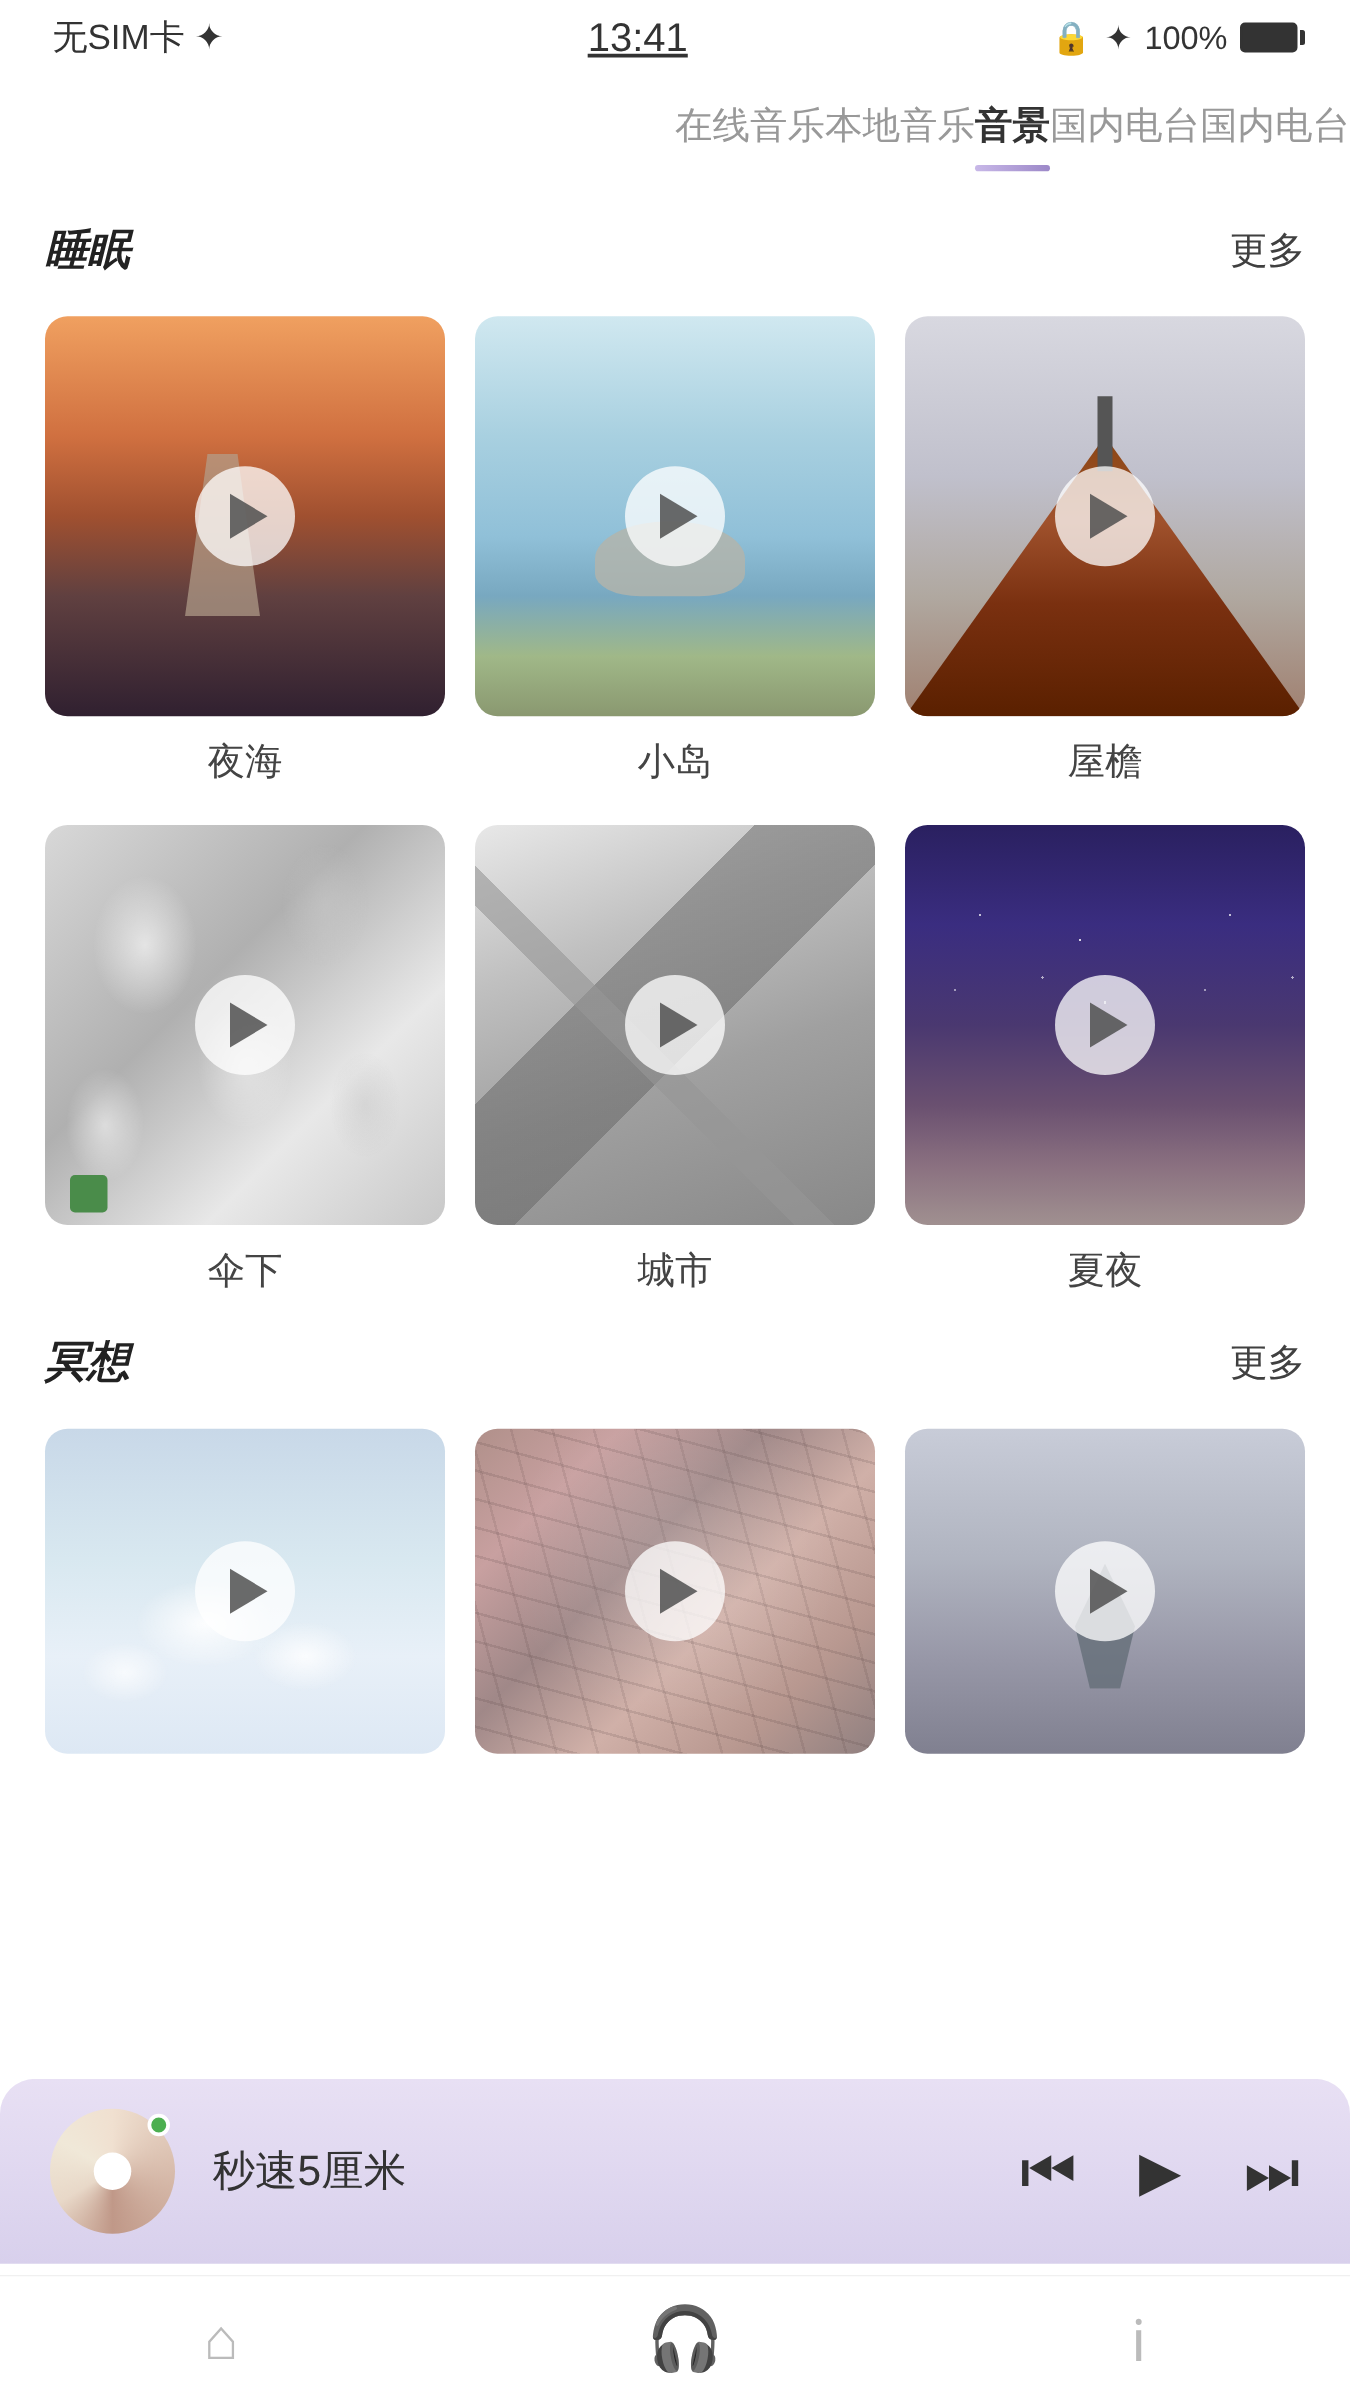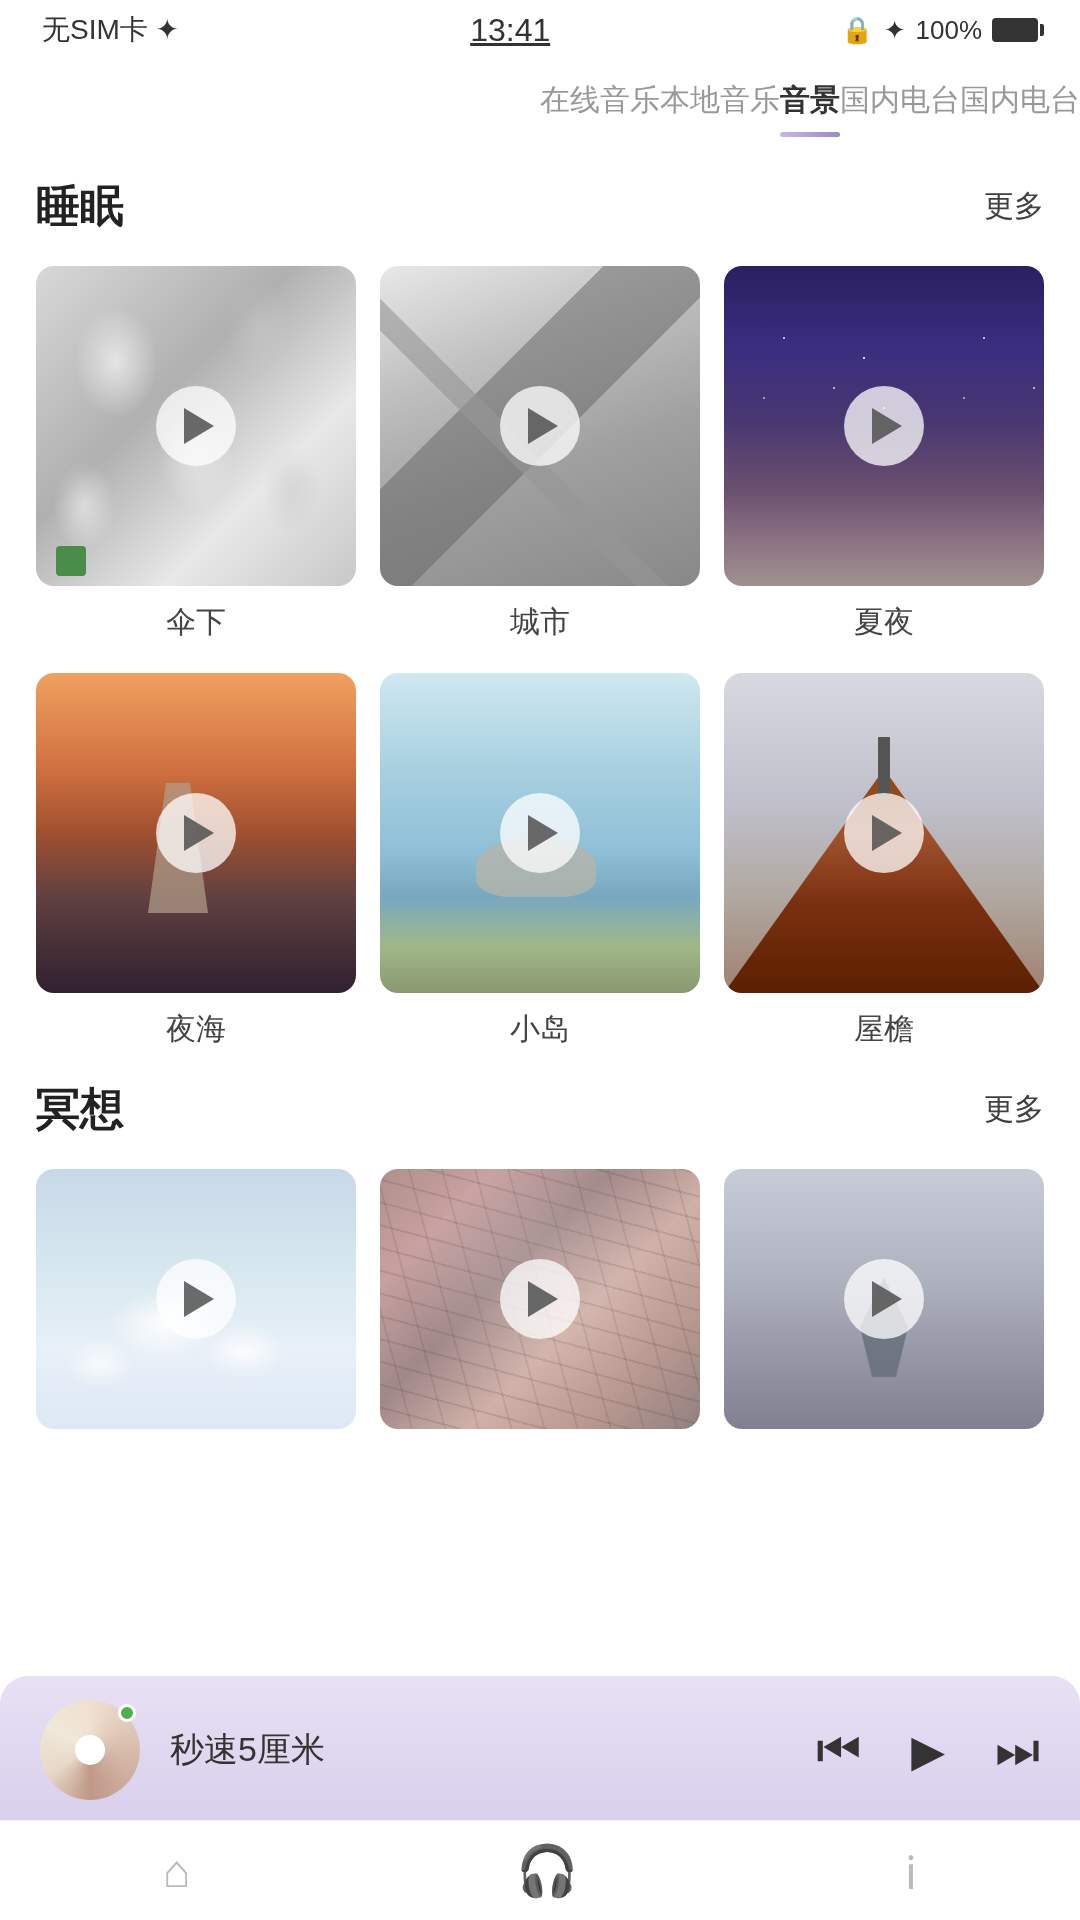--- a/index.html
+++ b/index.html
@@ -99,23 +99,24 @@
     }
 
     
     .section-header {
       display: flex;
       justify-content: space-between;
       align-items: center;
       margin-bottom: 30px;
     }
     .section-title {
-      font-size: 44px;
+      font-size: 34px;
       font-weight: 700;
       color: #222;
+      font-style: italic;
     }
     .section-more {
       font-size: 30px;
       color: #404040;
       cursor: pointer;
     }
 
     
     .grid-3 {
       display: grid;
@@ -333,21 +334,21 @@
       transform: translateX(-50%);
       width: 80px;
       height: 100px;
       background: rgba(100,110,120,0.8);
       clip-path: polygon(50% 0%, 80% 50%, 65% 100%, 35% 100%, 20% 50%);
     }
 
     
     .player-bar {
       position: fixed;
-      bottom: 96px;
+      bottom: 109px;
       left: 0;
       right: 0;
       width: 1080px;
       background: linear-gradient(180deg, #e8e0f4 0%, #d8d0ec 100%);
       padding: 24px 40px;
       display: flex;
       align-items: center;
       gap: 30px;
       border-radius: 28px 28px 0 0;
     }
@@ -472,20 +473,49 @@
 
 <div class="content">
 
   <div class="section-header">
     <span class="section-title">睡眠</span>
     <span class="section-more">更多</span>
   </div>
 
   <div class="grid-3">
     <div class="card">
+      <div class="card-image img-sea-night">
+        <div class="play-btn">
+          <div class="play-triangle"></div>
+        </div>
+      </div>
+      <div class="card-label">夜海</div>
+    </div>
+
+    <div class="card">
+      <div class="card-image img-island">
+        <div class="play-btn">
+          <div class="play-triangle"></div>
+        </div>
+      </div>
+      <div class="card-label">小岛</div>
+    </div>
+
+    <div class="card">
+      <div class="card-image img-roof">
+        <div class="play-btn">
+          <div class="play-triangle"></div>
+        </div>
+      </div>
+      <div class="card-label">屋檐</div>
+    </div>
+  </div>
+
+  <div class="grid-3">
+    <div class="card">
       <div class="card-image img-umbrellas">
         <div class="play-btn">
           <div class="play-triangle"></div>
         </div>
       </div>
       <div class="card-label">伞下</div>
     </div>
 
     <div class="card">
       <div class="card-image img-city">
@@ -496,49 +526,20 @@
       <div class="card-label">城市</div>
     </div>
 
     <div class="card">
       <div class="card-image img-night">
         <div class="play-btn">
           <div class="play-triangle"></div>
         </div>
       </div>
       <div class="card-label">夏夜</div>
-    </div>
-  </div>
-
-  <div class="grid-3">
-    <div class="card">
-      <div class="card-image img-sea-night">
-        <div class="play-btn">
-          <div class="play-triangle"></div>
-        </div>
-      </div>
-      <div class="card-label">夜海</div>
-    </div>
-
-    <div class="card">
-      <div class="card-image img-island">
-        <div class="play-btn">
-          <div class="play-triangle"></div>
-        </div>
-      </div>
-      <div class="card-label">小岛</div>
-    </div>
-
-    <div class="card">
-      <div class="card-image img-roof">
-        <div class="play-btn">
-          <div class="play-triangle"></div>
-        </div>
-      </div>
-      <div class="card-label">屋檐</div>
     </div>
   </div>
 
   <div class="section-header">
     <span class="section-title">冥想</span>
     <span class="section-more">更多</span>
   </div>
 
   <div class="grid-3" style="margin-bottom: 200px;">
     <div class="card">

